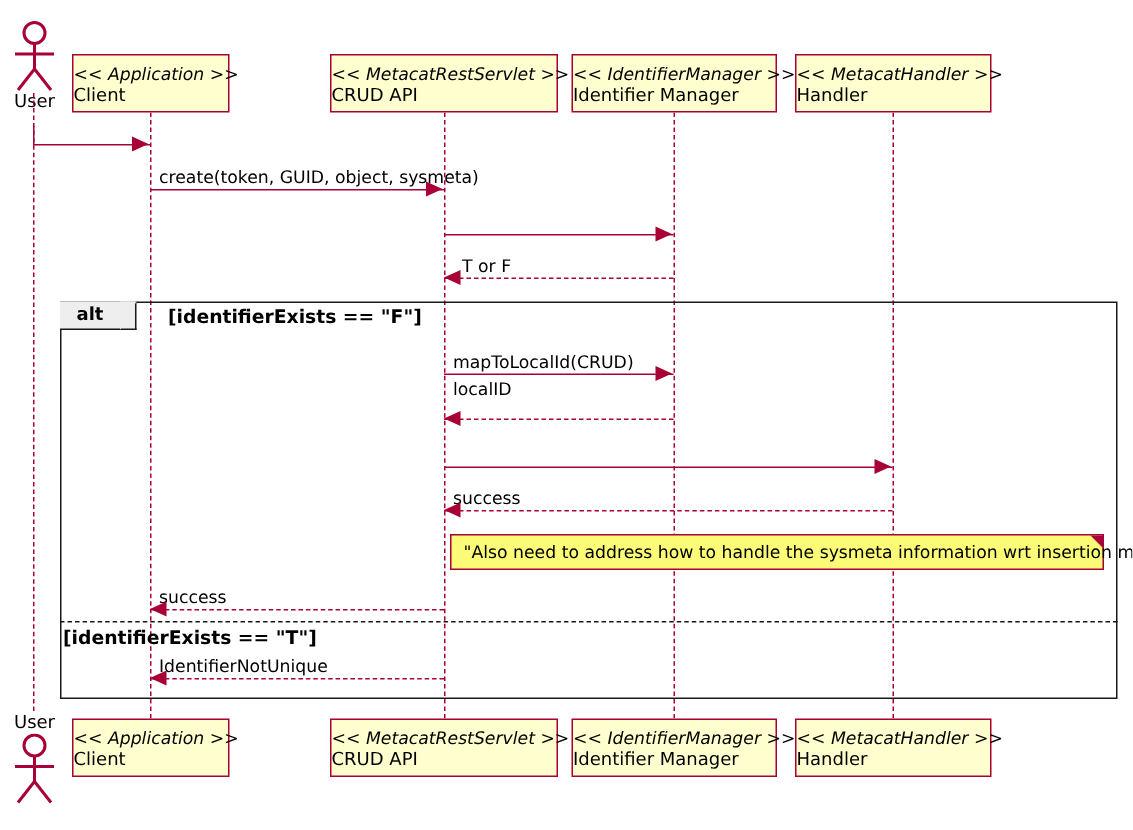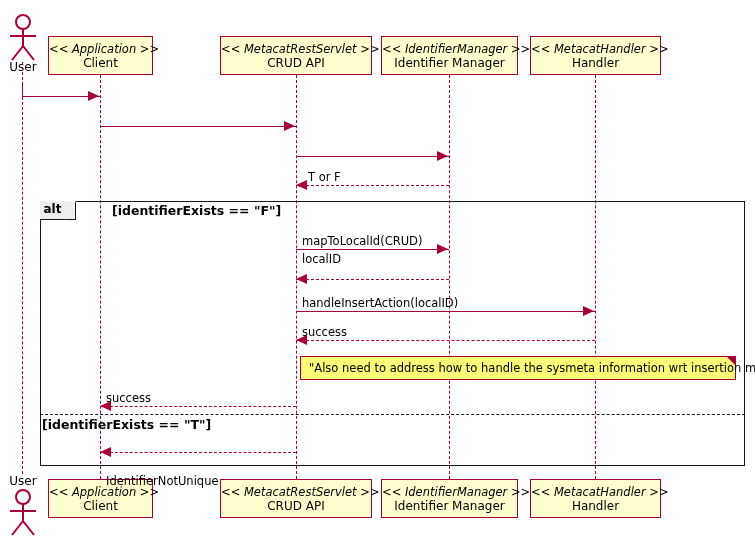--- a/index.html
+++ b/index.html
@@ -17,21 +17,21 @@
     background: #FFFFFF;
     overflow: hidden;
   }
 
   
   .participant {
     position: absolute;
     box-sizing: border-box;
     background: #FEFECE;
     border: 1.5px solid #A80036;
-    text-align: center;
+    text-align: left;
     line-height: 1.25;
     padding-top: 5px;
     font-size: 12px;
     color: #000000;
   }
   .participant .stereo {
     display: block;
     font-style: italic;
     font-size: 11.5px;
     white-space: nowrap;
@@ -218,59 +218,59 @@
     <span class="stereo">&lt;&lt; IdentifierManager &gt;&gt;</span>
     <span class="pname">Identifier Manager</span>
   </div>
 
   <div class="participant" style="left:530px; top:479px; width:131px; height:39px;">
     <span class="stereo">&lt;&lt; MetacatHandler &gt;&gt;</span>
     <span class="pname">Handler</span>
   </div>
 
   <div class="frame" style="left:40px; top:201px; width:705px; height:265px;"></div>
-  <div class="frame-tab" style="left:40px; top:201px; width:36px; height:19px;">alt</div>
+  <div class="frame-tab" style="left:40px; top:201px; width:51px; height:19px;">alt</div>
   <div class="guard" style="left:112px; top:203px;">[identifierExists == "F"]</div>
   <div class="frame-divider" style="left:40px; top:414px; width:705px;"></div>
   <div class="guard" style="left:42px; top:417px;">[identifierExists == "T"]</div>
 
   <div class="msg-line" style="left:22px; top:96px; width:78px;"></div>
   <div class="arrowhead right" style="left:88px; top:91px;"></div>
   <div class="msg-line" style="left:22px; top:84px; width:0; height:12px; border-top:none; border-left:1.5px solid #A80036;"></div>
 
+  <div class="msg-label" style="left:106px; top:111px;">create(token, GUID, object, sysmeta)</div>
   <div class="msg-line" style="left:100px; top:126px; width:196px;"></div>
   <div class="arrowhead right" style="left:284px; top:121px;"></div>
 
   <div class="msg-line" style="left:296px; top:156px; width:153px;"></div>
   <div class="arrowhead right" style="left:437px; top:151px;"></div>
 
   <div class="msg-label" style="left:308px; top:170px;">T or F</div>
   <div class="msg-line dashed" style="left:296px; top:185px; width:153px;"></div>
   <div class="arrowhead left" style="left:296px; top:180px;"></div>
 
   <div class="msg-label" style="left:302px; top:234px;">mapToLocalId(CRUD)</div>
   <div class="msg-line" style="left:296px; top:249px; width:153px;"></div>
   <div class="arrowhead right" style="left:437px; top:244px;"></div>
 
   <div class="msg-label" style="left:302px; top:252px;">localID</div>
   <div class="msg-line dashed" style="left:296px; top:279px; width:153px;"></div>
   <div class="arrowhead left" style="left:296px; top:274px;"></div>
 
-  <div class="msg-label" style="left:302px; top:296px;">handleInsertAction(localID)</div>
   <div class="msg-line" style="left:296px; top:311px; width:299px;"></div>
   <div class="arrowhead right" style="left:583px; top:306px;"></div>
 
   <div class="msg-label" style="left:302px; top:325px;">success</div>
   <div class="msg-line dashed" style="left:296px; top:340px; width:299px;"></div>
   <div class="arrowhead left" style="left:296px; top:335px;"></div>
 
   <div class="note" style="left:300px; top:356px; width:436px; height:24px;">"Also need to address how to handle the sysmeta information wrt insertion methods"</div>
   <div class="note-fold" style="left:727px; top:357px;"></div>
 
   <div class="msg-label" style="left:106px; top:391px;">success</div>
   <div class="msg-line dashed" style="left:100px; top:406px; width:196px;"></div>
   <div class="arrowhead left" style="left:100px; top:401px;"></div>
 
-  <div class="msg-label" style="left:106px; top:437px;margin-top:37px;">IdentifierNotUnique</div>
+  <div class="msg-label" style="left:106px; top:437px;">IdentifierNotUnique</div>
   <div class="msg-line dashed" style="left:100px; top:452px; width:196px;"></div>
   <div class="arrowhead left" style="left:100px; top:447px;"></div>
 
 </div>
 
 </body></html>

